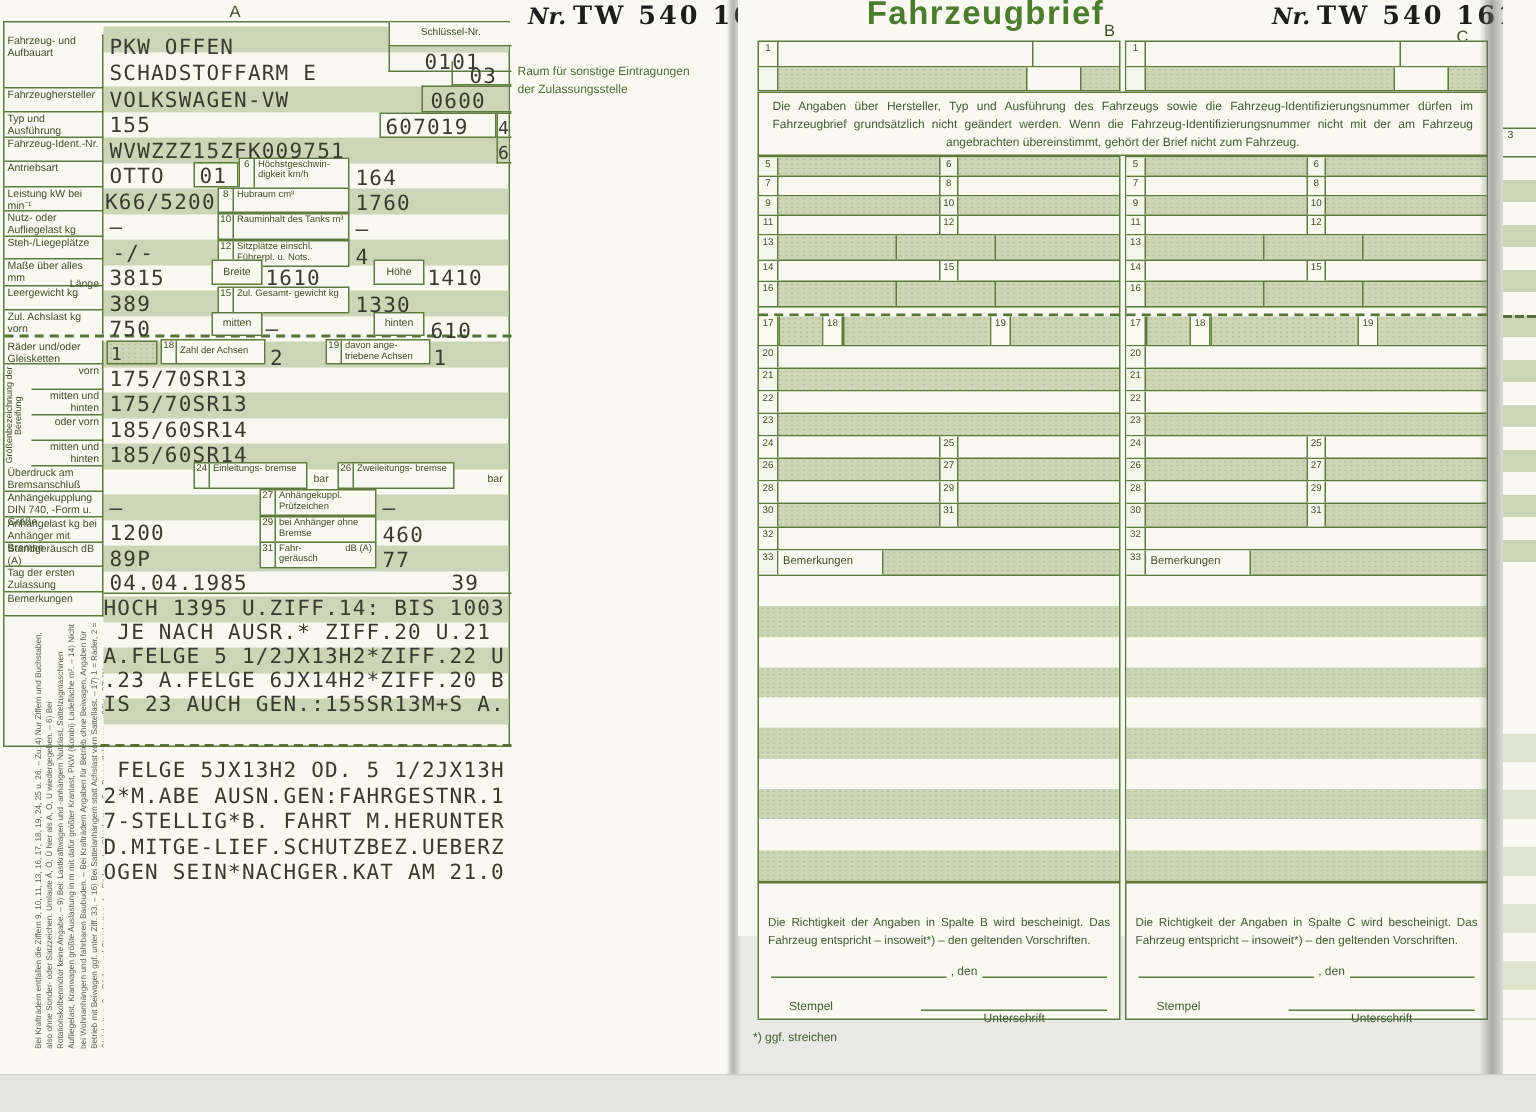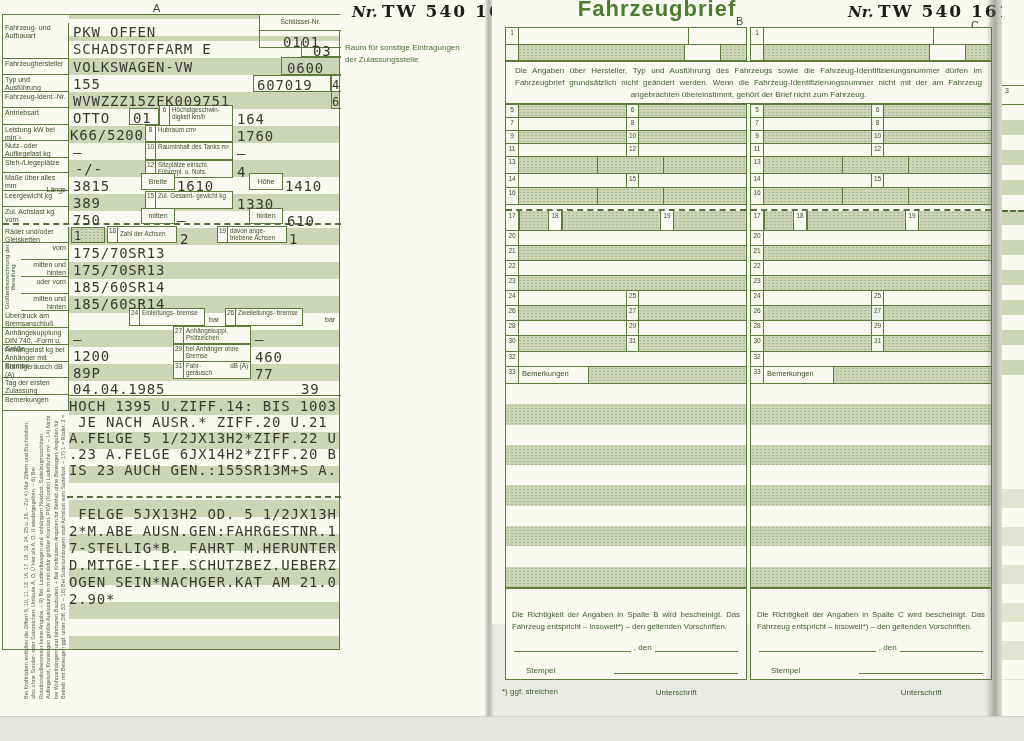--- a/index.html
+++ b/index.html
@@ -30,21 +30,21 @@
   
   .sb{position:absolute;border:1px solid var(--gl);background:var(--paper);
       display:flex;align-items:stretch;font-size:6.3px;line-height:1.05;color:var(--lbl);}
   .sb .sbn{min-width:10px;border-right:1px solid var(--gl);display:flex;
       align-items:flex-start;justify-content:center;padding-top:1px;font-size:6.5px;}
   .sb .sbt{padding:1px 2px;flex:1;}
   .sb.center{align-items:center;justify-content:center;font-size:7px;}
   .kb{position:absolute;border:1px solid var(--gl);}
 
   
-  #tableA{position:absolute;left:2px;top:14px;width:338px;height:636px;
+  #tableA{position:absolute;left:2px;top:14px;width:338px;height:484px;
       border:1px solid var(--gl);}
   .afield{position:absolute;left:66px;top:0;right:0;bottom:0;
       background:repeating-linear-gradient(180deg,transparent 0 17px,var(--stripe) 17px 34px);
       background-position-y:26px;}
   .dash{position:absolute;height:0;border-top:2px dashed #57713b;}
   .hrule{position:absolute;height:0;border-top:1px solid var(--gl);}
   .bemline{height:16px;}
   .bemline2{height:17px;}
 
   
@@ -74,21 +74,21 @@
       text-align:justify;text-align-last:center;}
   .certp{font-size:7.8px;line-height:1.5;color:#3f5c30;text-align:justify;padding:20px 6px 0 6px;}
   .denrow{display:flex;align-items:flex-end;margin:10px 8px 0 8px;font-size:8px;color:#3f5c30;}
   .dline{flex:1.4;border-bottom:1px solid var(--gl);height:10px;}
   .dline.w2{flex:1;}
   .dentext{padding:0 3px;}
   .stamprow{display:flex;margin:14px 8px 0 8px;align-items:flex-start;}
   .stempel{font-size:8px;color:#3f5c30;padding-left:12px;flex:1;}
   .sigblock{flex:1.4;display:flex;flex-direction:column;align-items:center;}
   .sigline{width:100%;border-bottom:1px solid var(--gl);height:8px;}
-  .siglabel{font-size:8px;color:#3f5c30;margin-top:14px;}
+  .siglabel{font-size:8px;color:#3f5c30;margin-top:0;}
 
   
   .nrblock{position:absolute;white-space:nowrap;color:#1d1d1b;}
   .nrblock .nr{font-family:"DejaVu Serif",serif;font-style:italic;font-weight:bold;font-size:15px;}
   .nrblock .num{font-family:"DejaVu Serif",serif;font-weight:bold;font-size:17px;letter-spacing:2px;}
 
   .gutternote{position:absolute;left:345px;top:42px;width:135px;text-align:left;
       font-size:8px;line-height:1.5;color:#4c6b35;}
   .rotlabel{position:absolute;writing-mode:vertical-rl;transform:rotate(180deg);
       font-size:6px;color:var(--lbl);text-align:center;}
@@ -282,21 +282,20 @@
       <div class="bemline tv" style="position:static;">.23 A.FELGE 6JX14H2*ZIFF.20 B</div>
       <div class="bemline tv" style="position:static;">IS 23 AUCH GEN.:155SR13M+S A.</div>
     </div>
     <div class="dash" style="left:64px;top:481px;width:274px;"></div>
     <div style="position:absolute;left:66px;top:492px;width:272px;">
       <div class="bemline2 tv" style="position:static;"> FELGE 5JX13H2 OD. 5 1/2JX13H</div>
       <div class="bemline2 tv" style="position:static;">2*M.ABE AUSN.GEN:FAHRGESTNR.1</div>
       <div class="bemline2 tv" style="position:static;">7-STELLIG*B. FAHRT M.HERUNTER</div>
       <div class="bemline2 tv" style="position:static;">D.MITGE-LIEF.SCHUTZBEZ.UEBERZ</div>
       <div class="bemline2 tv" style="position:static;">OGEN SEIN*NACHGER.KAT AM 21.0</div>
-      <div class="bemline2 tv" style="position:static;">2.90*</div>
     </div>
   </div>
 </div>
 
 <div class="fold" style="left:484px;width:10px;background:linear-gradient(90deg,rgba(120,120,110,.0),rgba(120,120,110,.45),rgba(120,120,110,.0));"></div>
 
 <div class="page" style="left:492px;top:0;width:498px;height:624px;">
 
   <div class="ptitle">Fahrzeugbrief</div>
   <div class="letter" style="left:244px;top:15px;">B</div>

